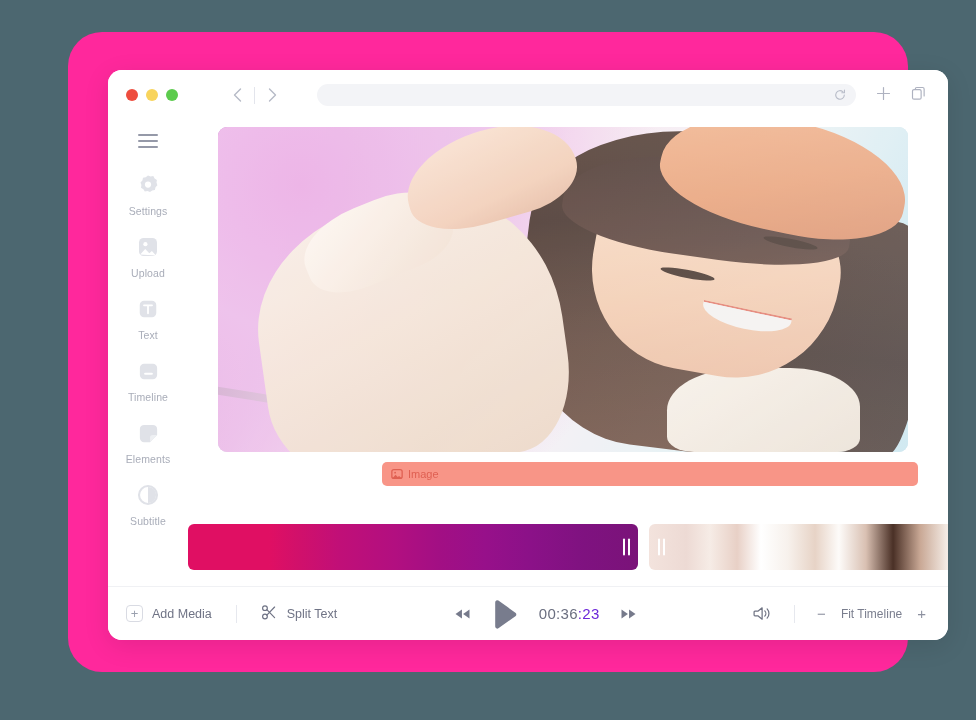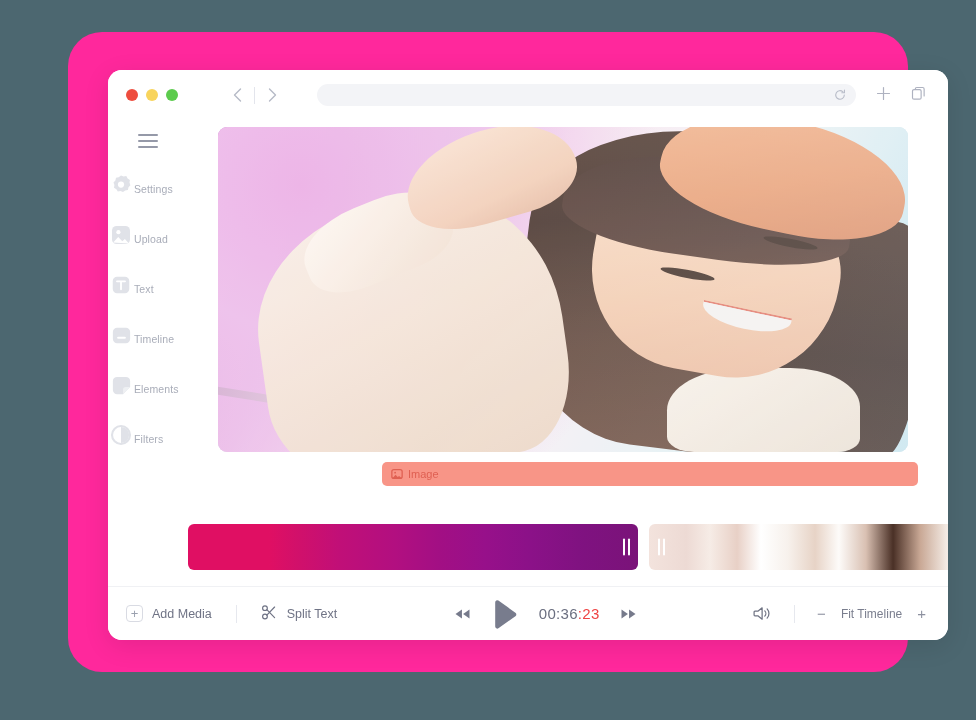--- a/index.html
+++ b/index.html
@@ -95,21 +95,21 @@
   .hamburger {
     width: 20px; height: 14px;
     display: flex; flex-direction: column; justify-content: space-between;
     margin-bottom: 24px;
   }
   .hamburger span {
     display: block; height: 2.4px; background: #9599a8; border-radius: 1px;
   }
   .side-item {
     width: 100%;
-    display: flex; flex-direction: row;
+    display: flex; flex-direction: column;
     align-items: center;
     margin-bottom: 17px;
   }
   .side-icon {
     width: 26px; height: 26px;
     display: flex; align-items: center; justify-content: center;
     color: #e0e2e8;
     margin-bottom: 7px;
   }
   .side-label {
@@ -361,21 +361,21 @@
     display: flex; align-items: center; justify-content: center;
     color: #9aa0ae; font-size: 13px; line-height: 1;
   }
   .tb-sep { width: 1px; height: 18px; background: #e6e8ee; margin: 0 24px; }
   .transport {
     flex: 1;
     display: flex; align-items: center; justify-content: center;
     gap: 20px;
   }
   .tcode { font-size: 15px; letter-spacing: 0.3px; color: #6b6f80; }
-  .tcode .frac { color: #ef4444; }
+  .tcode .frac { color: #6d28d9; }
   .play-tri { color: #787c8d; display: flex; }
   .rew, .ffw { color: #767a8b; display: flex; }
   .right-grp { display: flex; align-items: center; gap: 0; }
   .vol { color: #6f7383; display: flex; padding-right: 22px; }
   .zoom-grp { display: flex; align-items: center; gap: 15px; color: #7a7e8e; font-size: 12px; }
   .zbtn { font-size: 15px; color: #8d91a0; line-height: 1; }
 </style>
 </head>
 <body>
 
@@ -489,21 +489,21 @@
         <span class="side-label">Elements</span>
       </div>
 
       <div class="side-item">
         <span class="side-icon">
           <svg width="24" height="24" viewBox="0 0 24 24">
             <circle cx="12" cy="12" r="9" fill="none" stroke="currentColor" stroke-width="2.1"></circle>
             <path d="M12 3.9a8.1 8.1 0 0 1 0 16.2V3.9z" fill="currentColor"></path>
           </svg>
         </span>
-        <span class="side-label">Filters</span>
+        <span class="side-label">Subtitle</span>
       </div>
     </div>
 
     <div class="main">
 
       <div class="preview-wrap">
         <div class="preview">
           <div class="ph-sky"></div>
           <div class="ph-glow"></div>
           <div class="ph-rail"></div>

